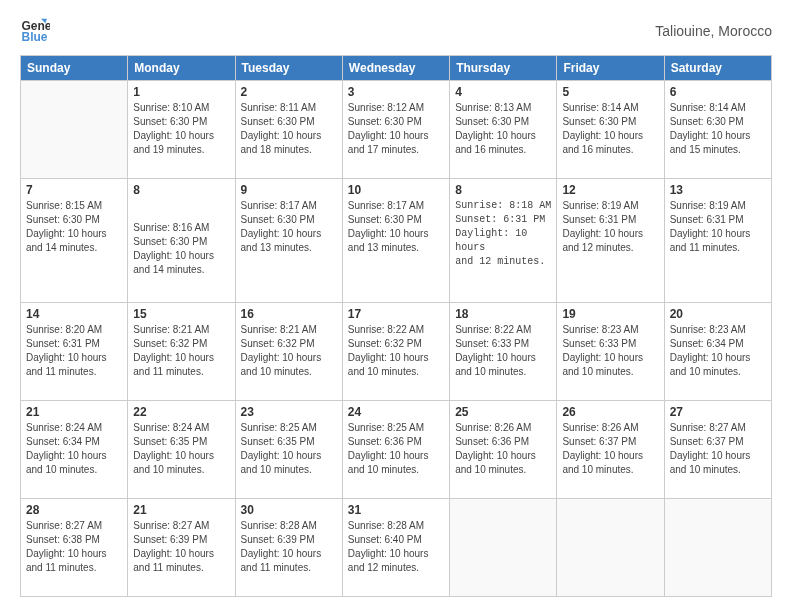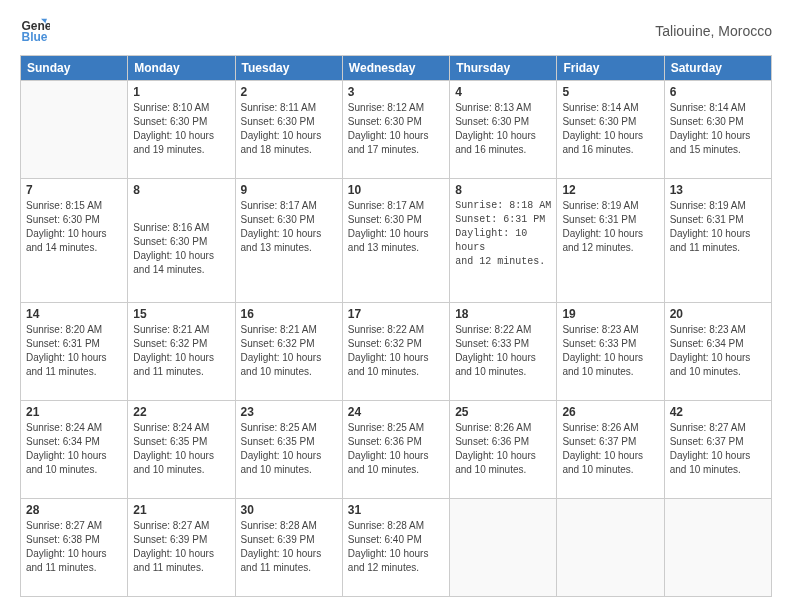--- a/index.html
+++ b/index.html
@@ -298,21 +298,21 @@
 and 10 minutes.</div>
           </td>
           <td>
             <div class="day-number">26</div>
             <div class="day-info" style="white-space: pre-line;">Sunrise: 8:26 AM
 Sunset: 6:37 PM
 Daylight: 10 hours
 and 10 minutes.</div>
           </td>
           <td>
-            <div class="day-number">42</div>
+            <div class="day-number">27</div>
             <div class="day-info" style="white-space: pre-line;">Sunrise: 8:27 AM
 Sunset: 6:37 PM
 Daylight: 10 hours
 and 10 minutes.</div>
           </td>
         </tr>
         <tr>
           <td>
             <div class="day-number">28</div>
             <div class="day-info" style="white-space: pre-line;">Sunrise: 8:27 AM

